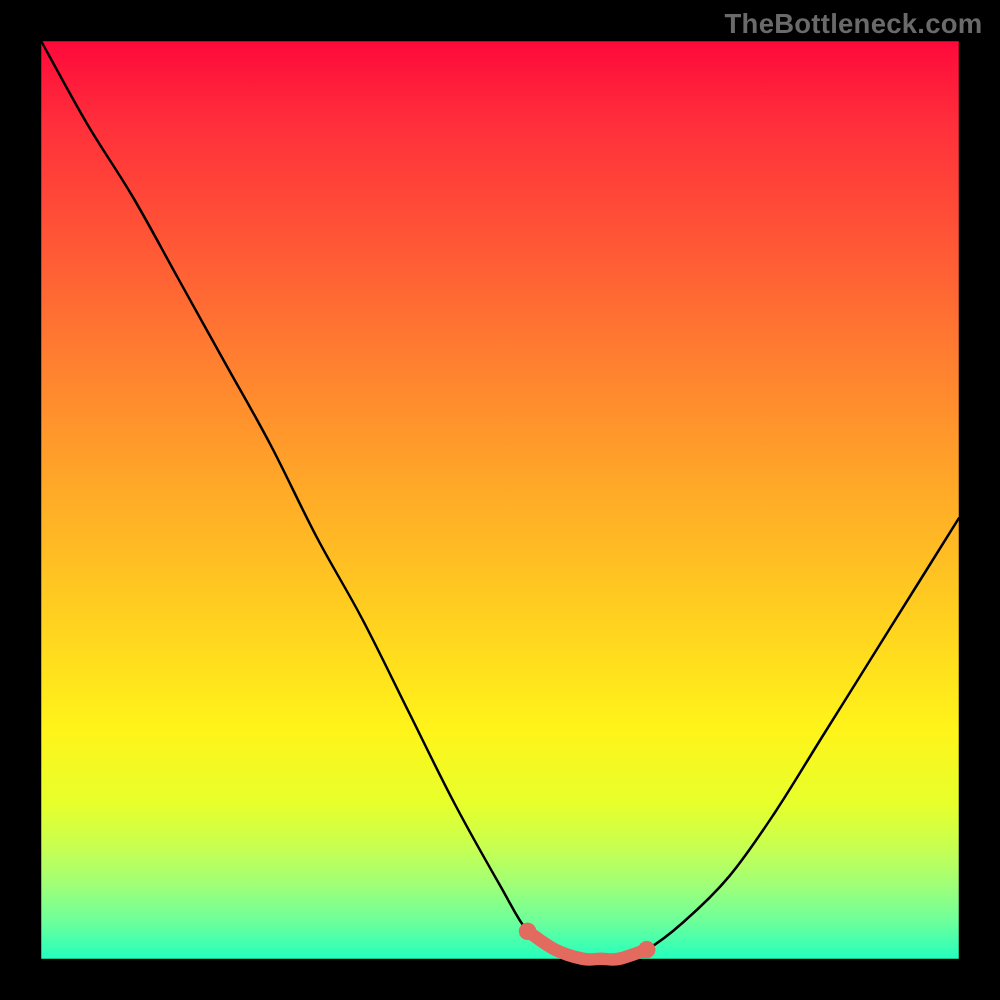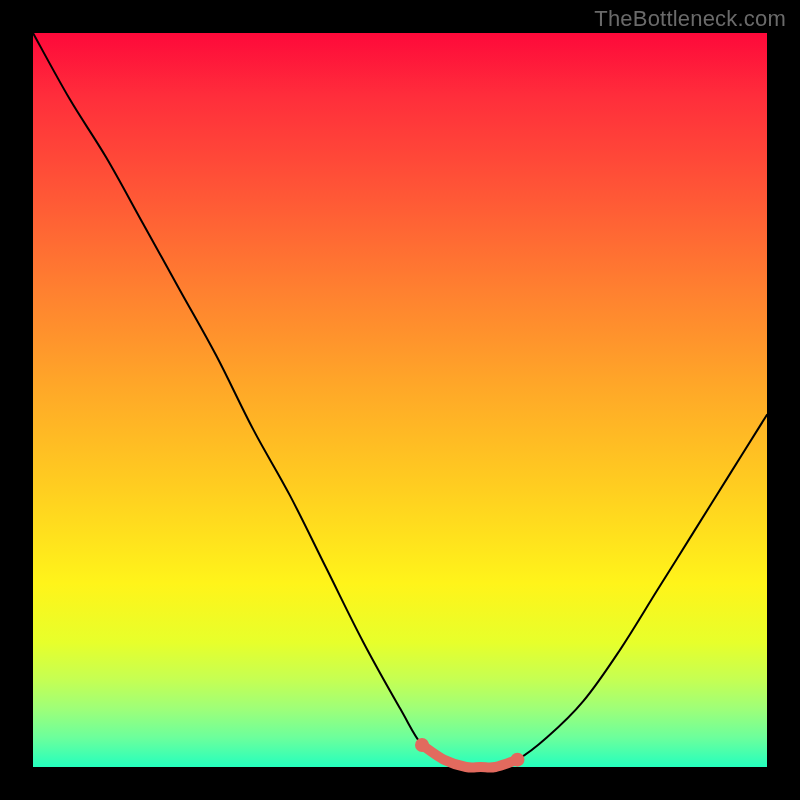--- a/index.html
+++ b/index.html
@@ -16,21 +16,21 @@
     width: 800px;
     height: 800px;
     background: #000;
   }
   .watermark {
     position: absolute;
     top: 6px;
     right: 14px;
     color: #6a6a6a;
     font-size: 22px;
-    font-weight: 400;
+    font-weight: 700;
     letter-spacing: 0.2px;
     z-index: 10;
     pointer-events: none;
     text-align: center;
   }
   .plot-area {
     position: absolute;
     left: 33px;
     top: 33px;
     width: 734px;

